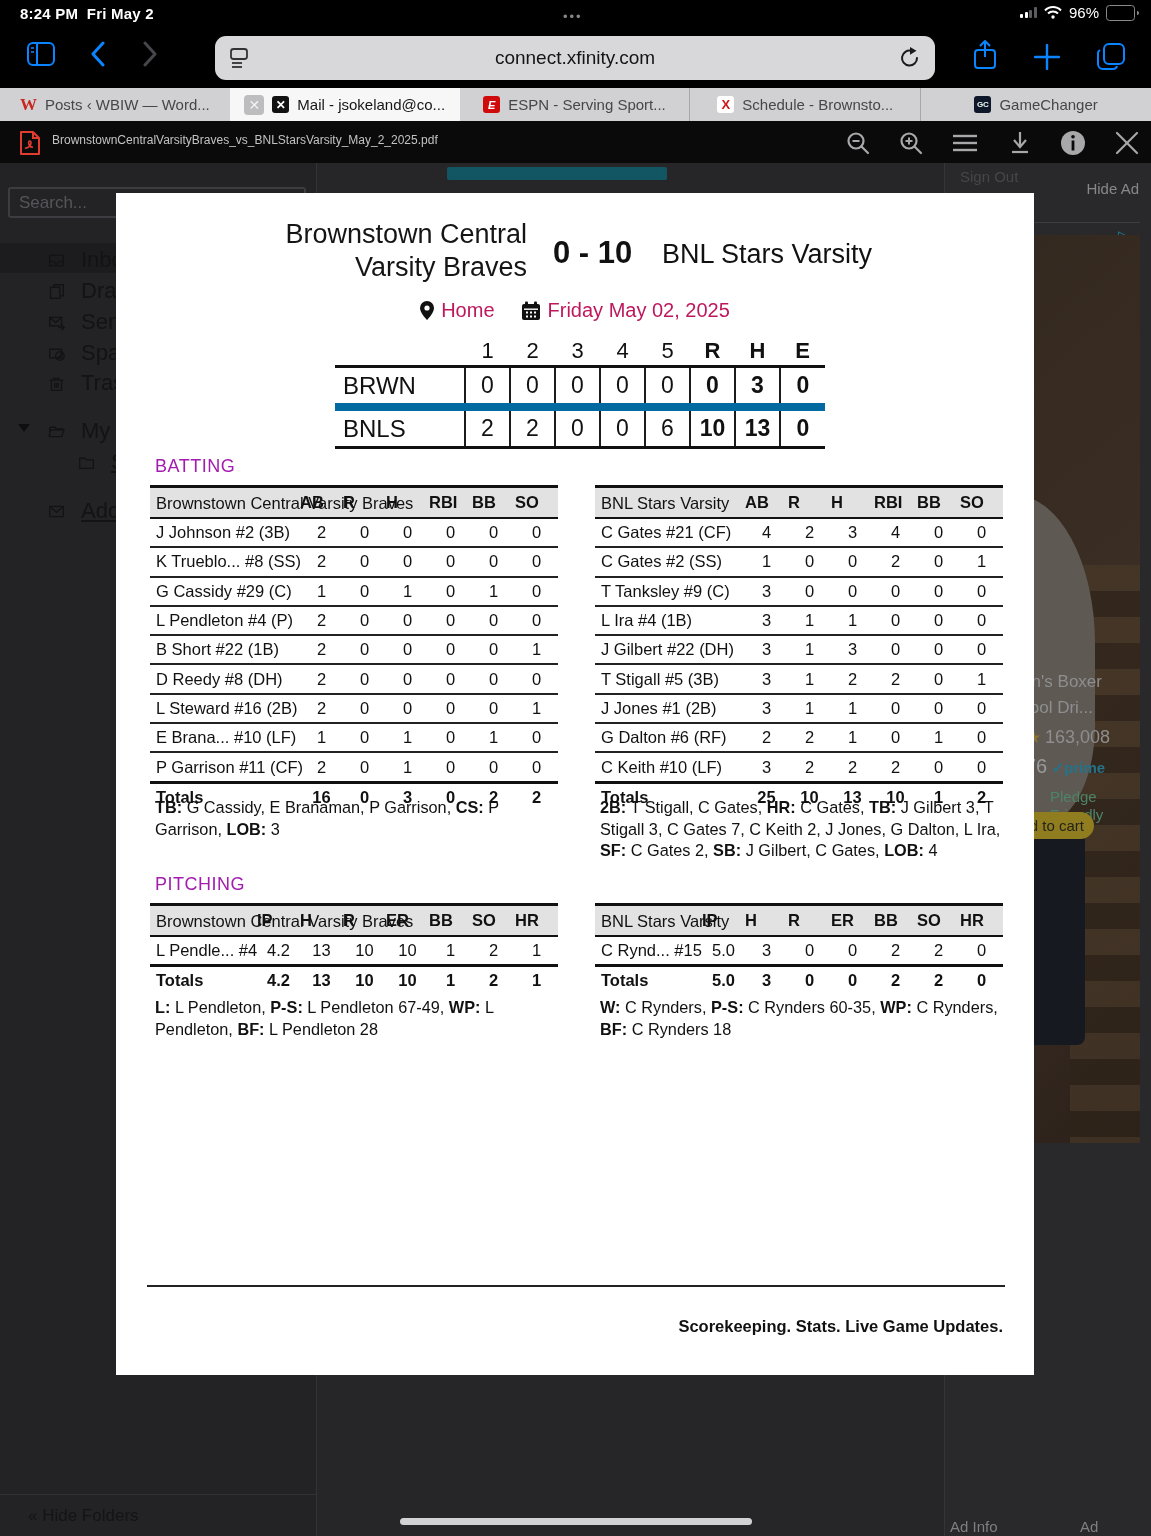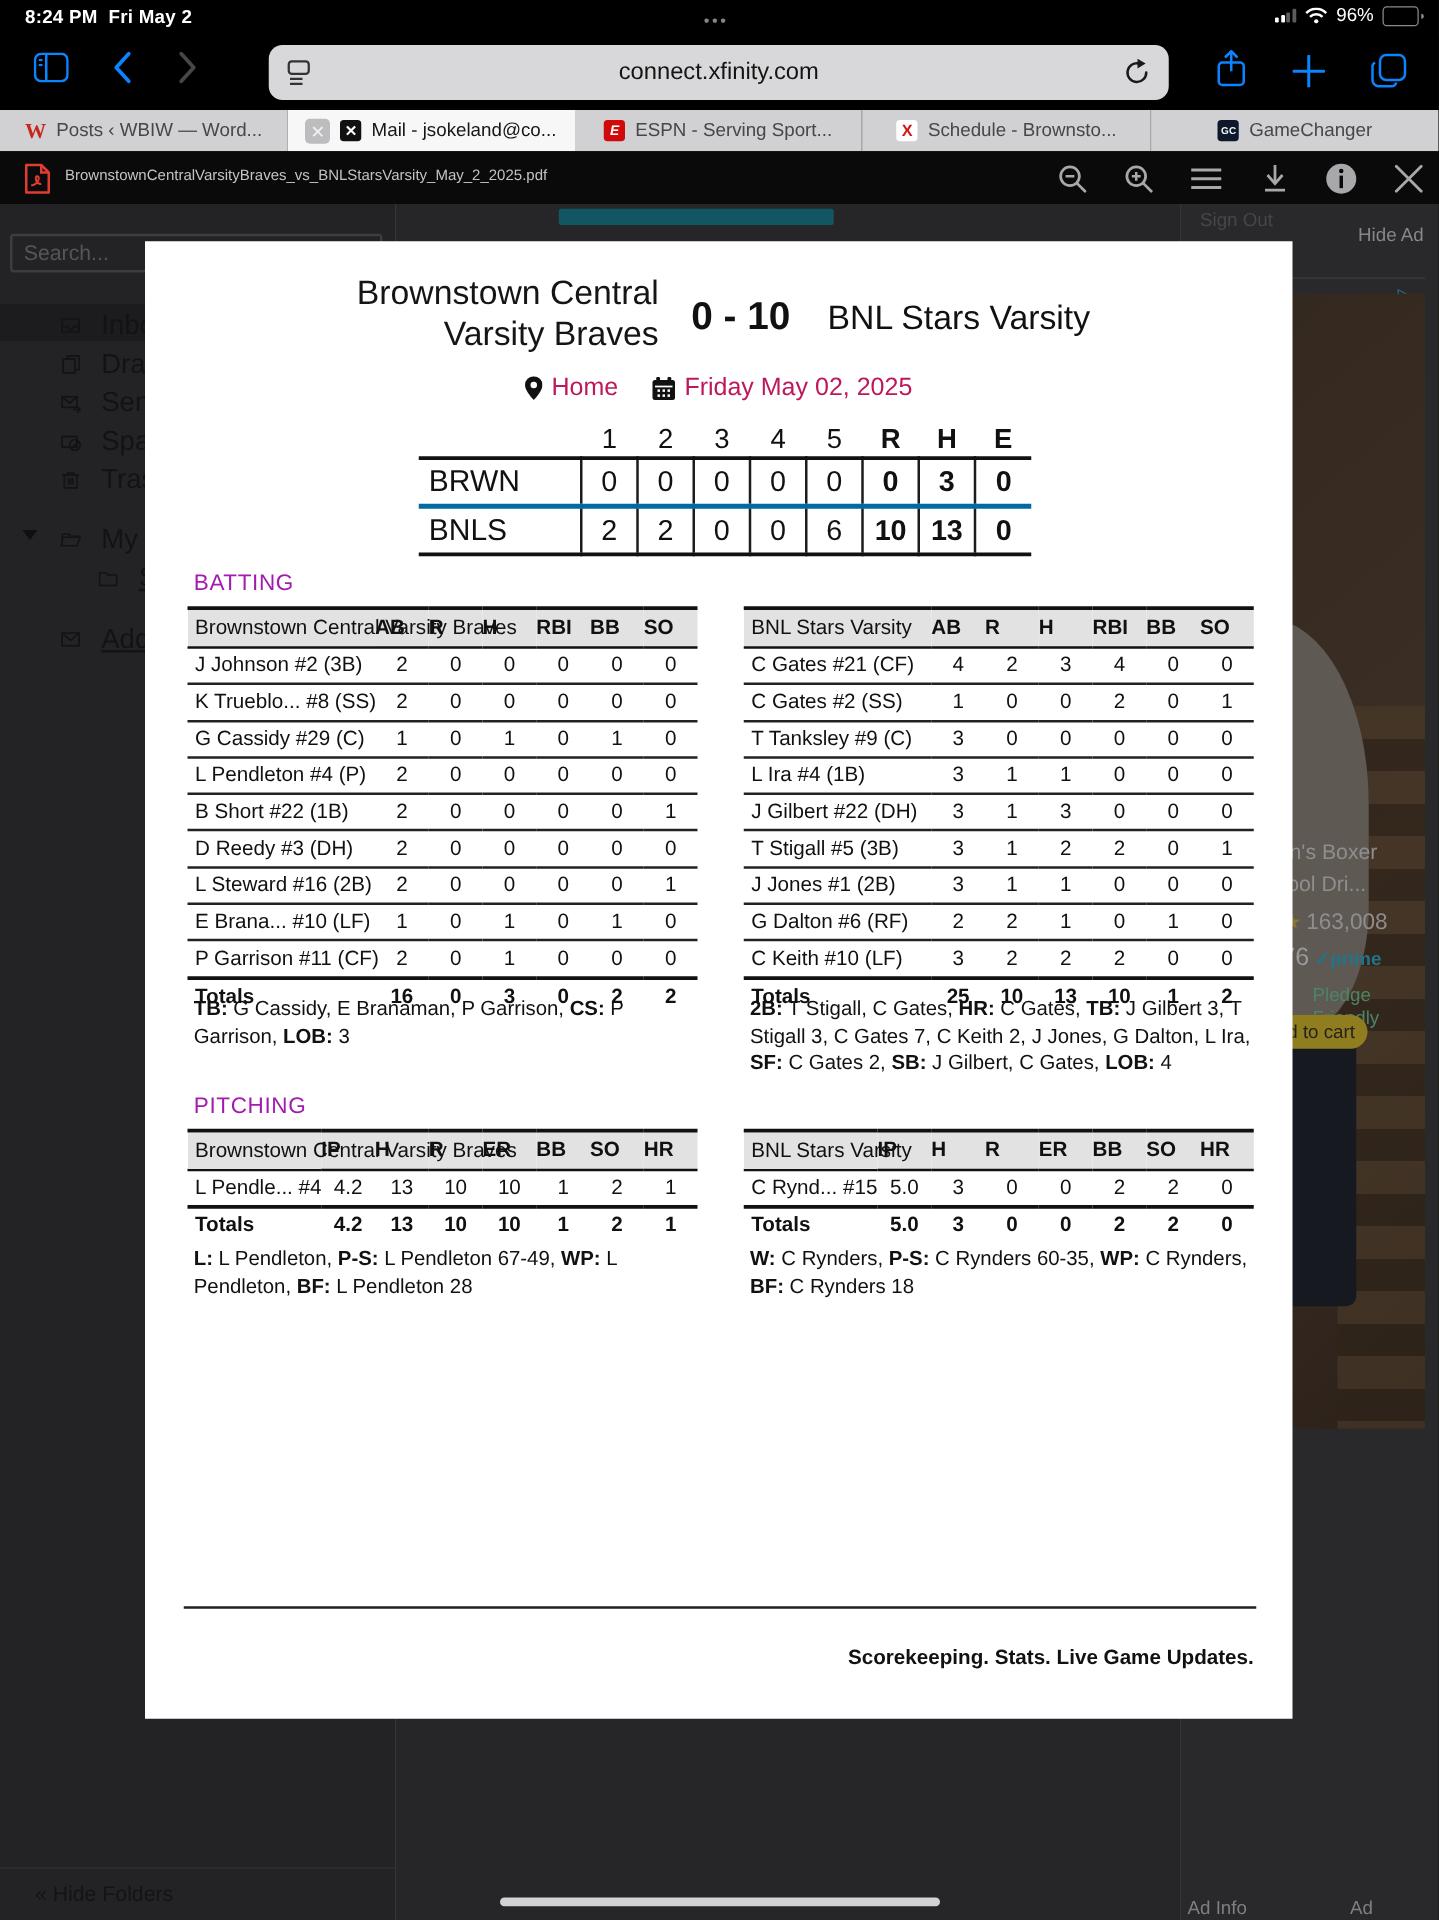--- a/index.html
+++ b/index.html
@@ -100,21 +100,21 @@
   #meta-row{top:106px;left:0;width:918px;display:flex;justify-content:center;align-items:center;gap:26px;position:absolute;}
   .meta-item{display:flex;align-items:center;gap:7px;font-size:20px;color:#be185d;}
 
   
   #linescore{left:219px;top:144px;position:absolute;border-collapse:collapse;table-layout:fixed;}
   #linescore th,#linescore td{padding:0;text-align:center;font-weight:normal;}
   #linescore .team-col{width:121px;text-align:left;padding-left:8px;}
   #linescore th{font-size:22px;height:28px;}
   #linescore td{font-size:23px;height:35px;}
   #linescore thead tr{border-bottom:3px solid #111;}
-  #linescore tbody tr{border-bottom:4px solid #0369a1;}
+  #linescore tbody tr{border-bottom:8px solid #0369a1;}
   #linescore tbody tr:last-child{border-bottom:3px solid #111;}
   #linescore tbody td + td{border-left:2px solid #1c1c1c;}
   #linescore .b{font-weight:bold;}
   #linescore .inning{width:45px;}
 
   .section-label{font-size:18px;color:#a21caf;letter-spacing:.5px;position:absolute;}
 
   
   .stat-table{position:absolute;border-collapse:collapse;table-layout:fixed;}
   .stat-table th,.stat-table td{padding:0;font-size:16.5px;}
@@ -495,21 +495,21 @@
           <tr>
             <td class="name">B Short #22 (1B)</td>
             <td>2</td>
             <td>0</td>
             <td>0</td>
             <td>0</td>
             <td>0</td>
             <td>1</td>
           </tr>
           <tr>
-            <td class="name">D Reedy #3 (DH)</td>
+            <td class="name">D Reedy #8 (DH)</td>
             <td>2</td>
             <td>0</td>
             <td>0</td>
             <td>0</td>
             <td>0</td>
             <td>0</td>
           </tr>
           <tr>
             <td class="name">L Steward #16 (2B)</td>
             <td>2</td>

